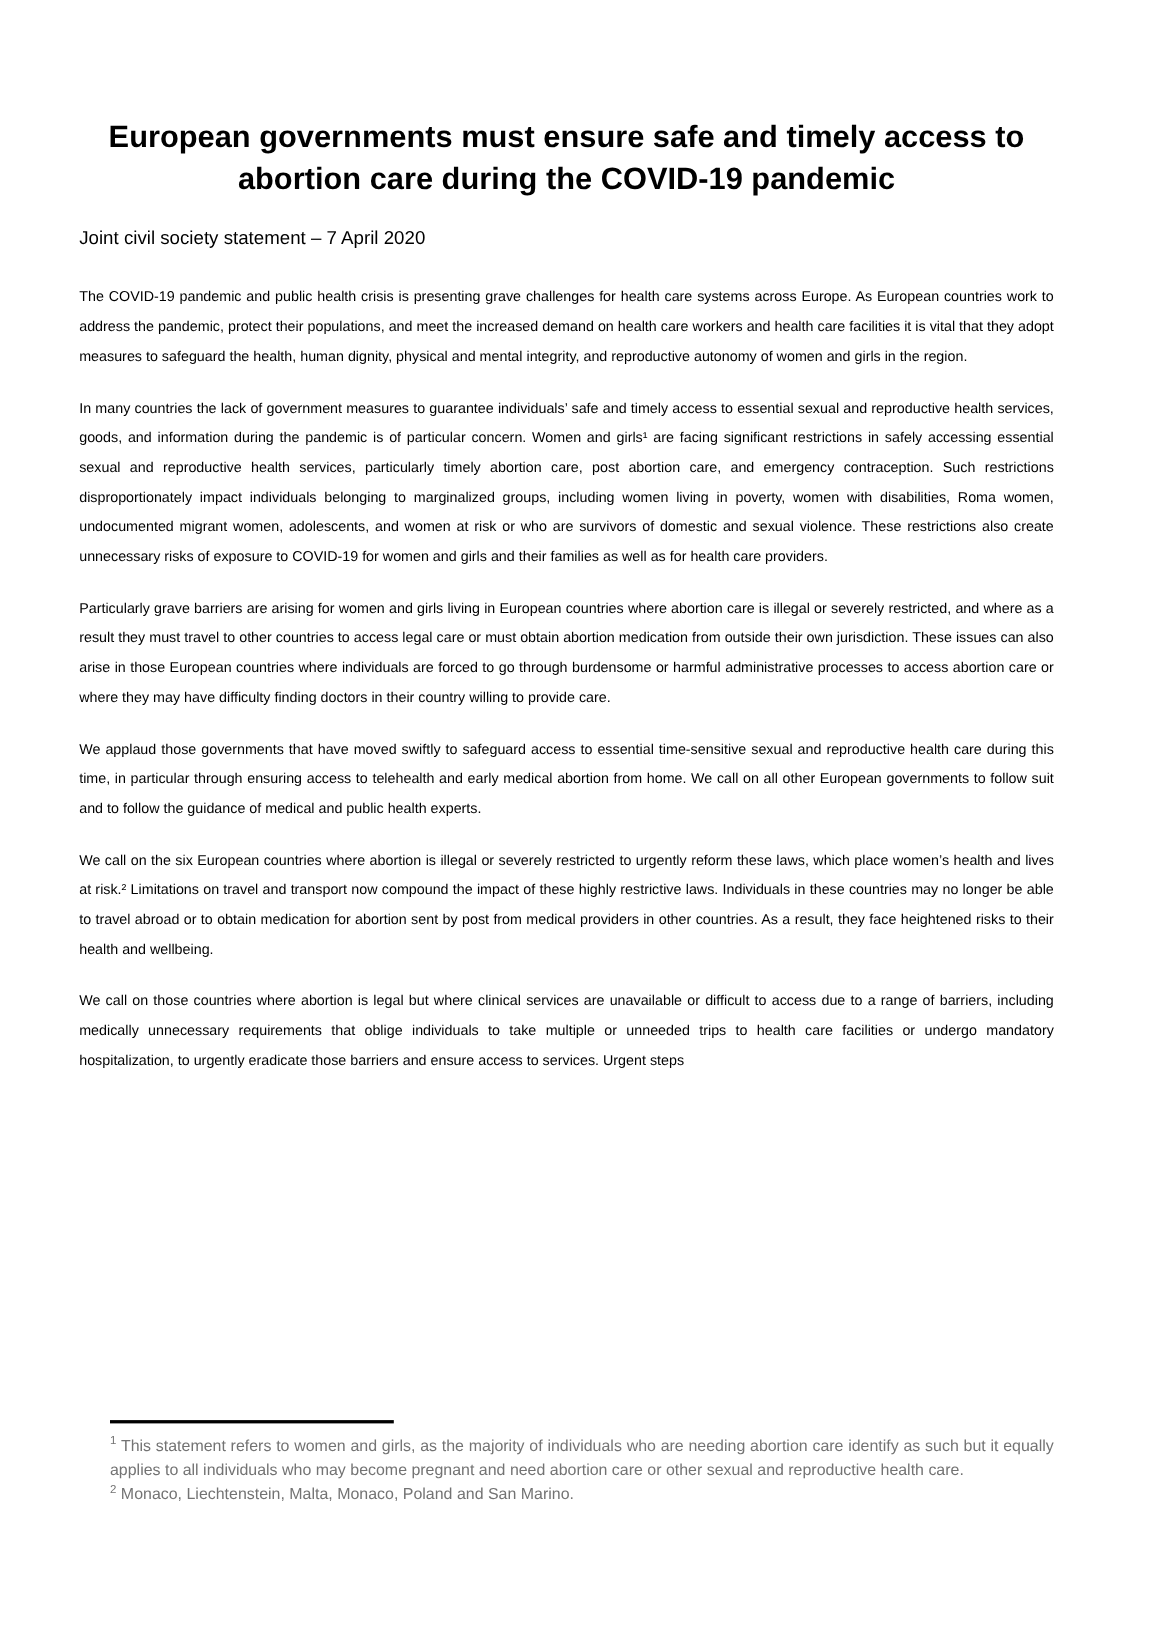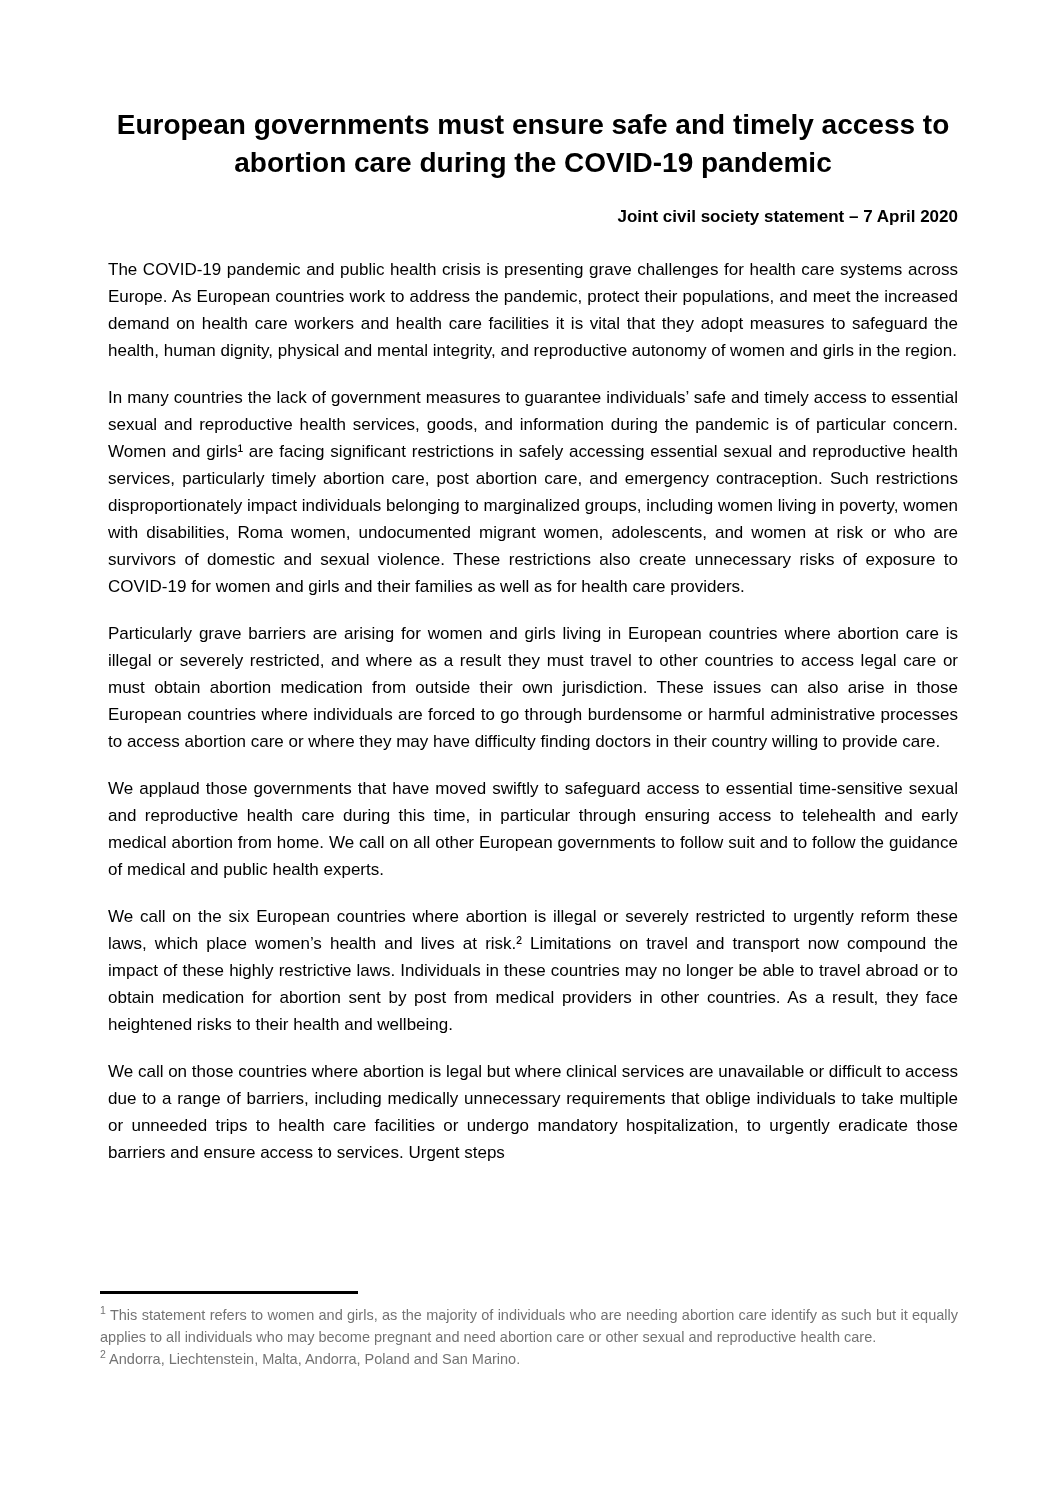--- a/index.html
+++ b/index.html
@@ -9,42 +9,42 @@
   }
   .page {
     position: relative;
     width: 1058px;
     height: 1497px;
     margin: 0 auto;
     background: #ffffff;
     color: #000000;
     font-family: "Liberation Sans", sans-serif;
     box-sizing: border-box;
-    padding: 106px 100px 0 108px;
+    padding: 106px 100px 0 72px;
     overflow: hidden;
   }
   .title {
     margin: 0 0 24px 0;
     font-size: 28px;
     line-height: 38px;
     font-weight: 700;
     text-align: center;
     color: #000000;
   }
   .subtitle {
     margin: 0 0 28px 0;
     font-size: 17px;
     line-height: 22px;
-    font-weight: 700;
-    text-align: right;
+    font-weight: 400;
+    text-align: left;
     color: #000000;
   }
   .body-par {
     margin: 0 0 20px 0;
-    font-size: 17px;
+    font-size: 13px;
     line-height: 27px;
     text-align: justify;
     text-justify: inter-word;
     color: #000000;
   }
   .footnotes {
     position: absolute;
     left: 100px;
     right: 100px;
     top: 1291px;
@@ -87,16 +87,16 @@
 
   <p class="body-par">We call on the six European countries where abortion is illegal or severely restricted to urgently reform these laws, which place women’s health and lives at risk.² Limitations on travel and transport now compound the impact of these highly restrictive laws. Individuals in these countries may no longer be able to travel abroad or to obtain medication for abortion sent by post from medical providers in other countries. As a result, they face heightened risks to their health and wellbeing.</p>
 
   <p class="body-par">We call on those countries where abortion is legal but where clinical services are unavailable or difficult to access due to a range of barriers, including medically unnecessary requirements that oblige individuals to take multiple or unneeded trips to health care facilities or undergo mandatory hospitalization, to urgently eradicate those barriers and ensure access to services. Urgent steps</p>
 
   <div class="footnotes">
     <div class="footnote-sep"></div>
 
     <p class="footnote"><sup>1</sup> <span>This statement refers to women and girls, as the majority of individuals who are needing abortion care identify as such but it equally applies to all individuals who may become pregnant and need abortion care or other sexual and reproductive health care.</span></p>
 
-    <p class="footnote"><sup>2</sup> <span>Andorra, Liechtenstein, Malta, Andorra, Poland and San Marino.</span></p>
+    <p class="footnote"><sup>2</sup> <span>Monaco, Liechtenstein, Malta, Monaco, Poland and San Marino.</span></p>
   </div>
 
 </div>
 
 </body></html>

